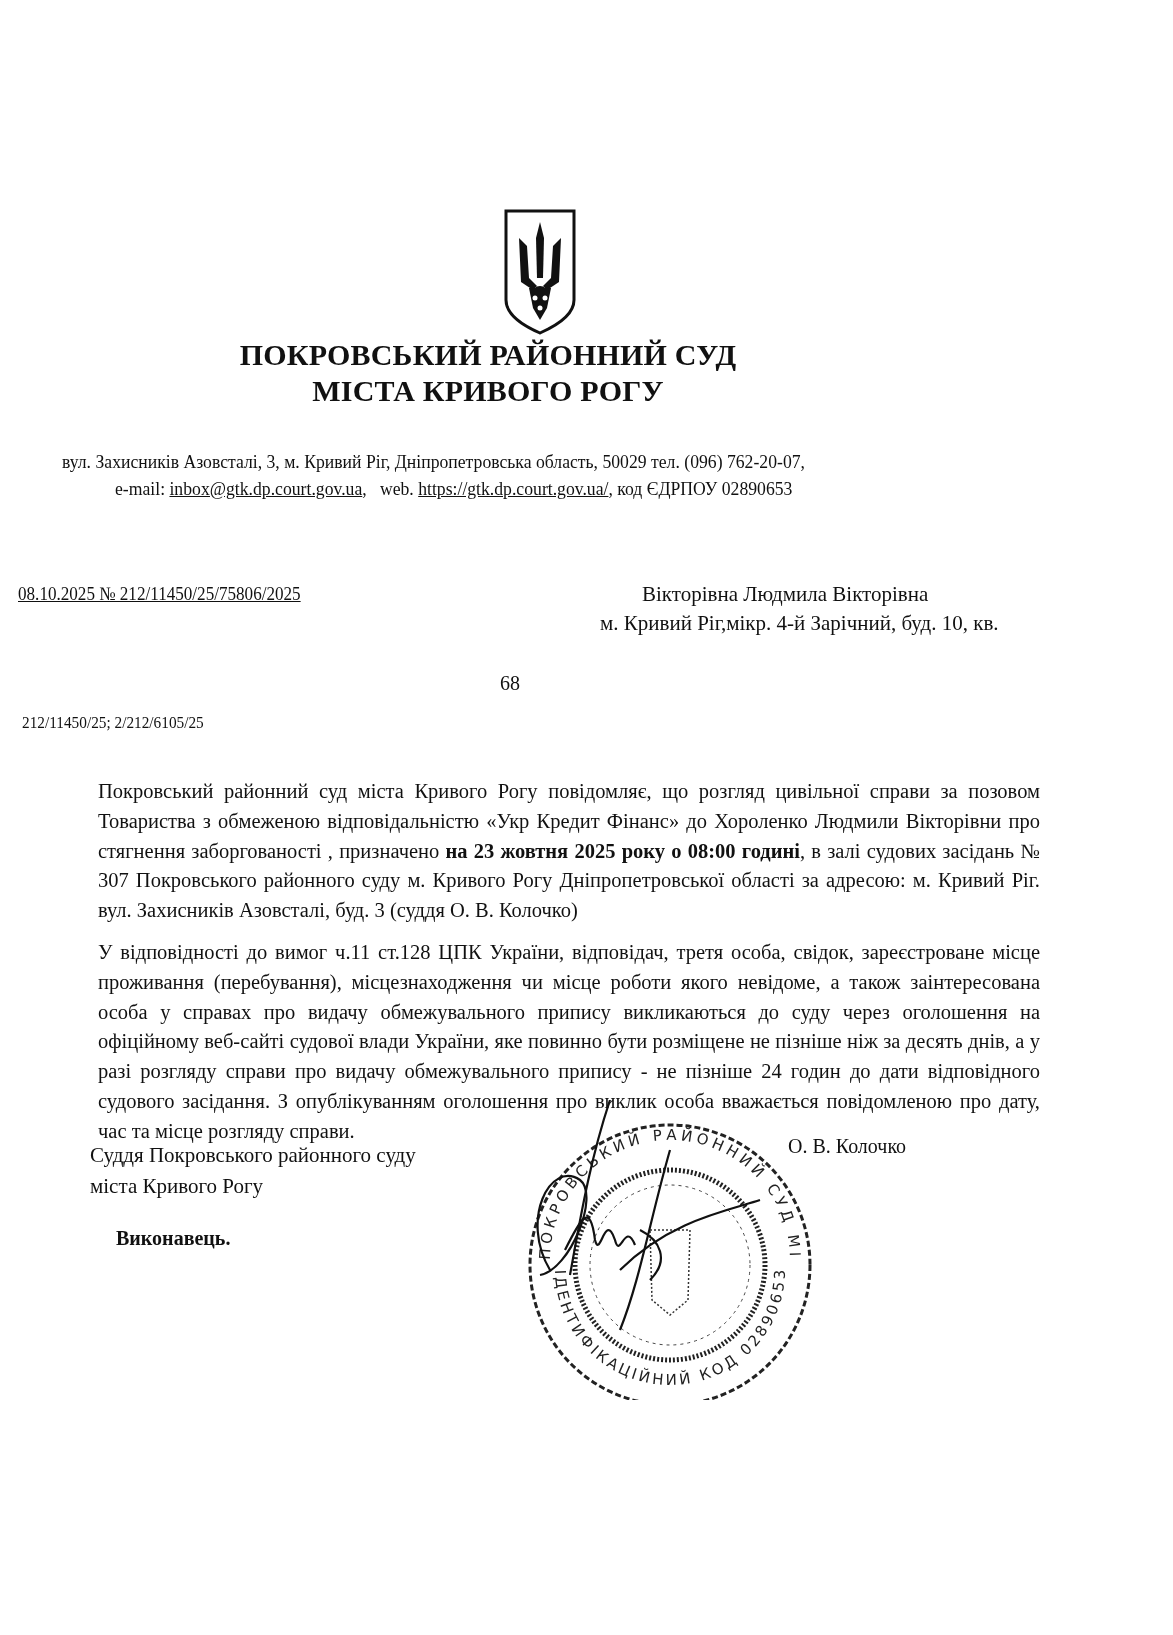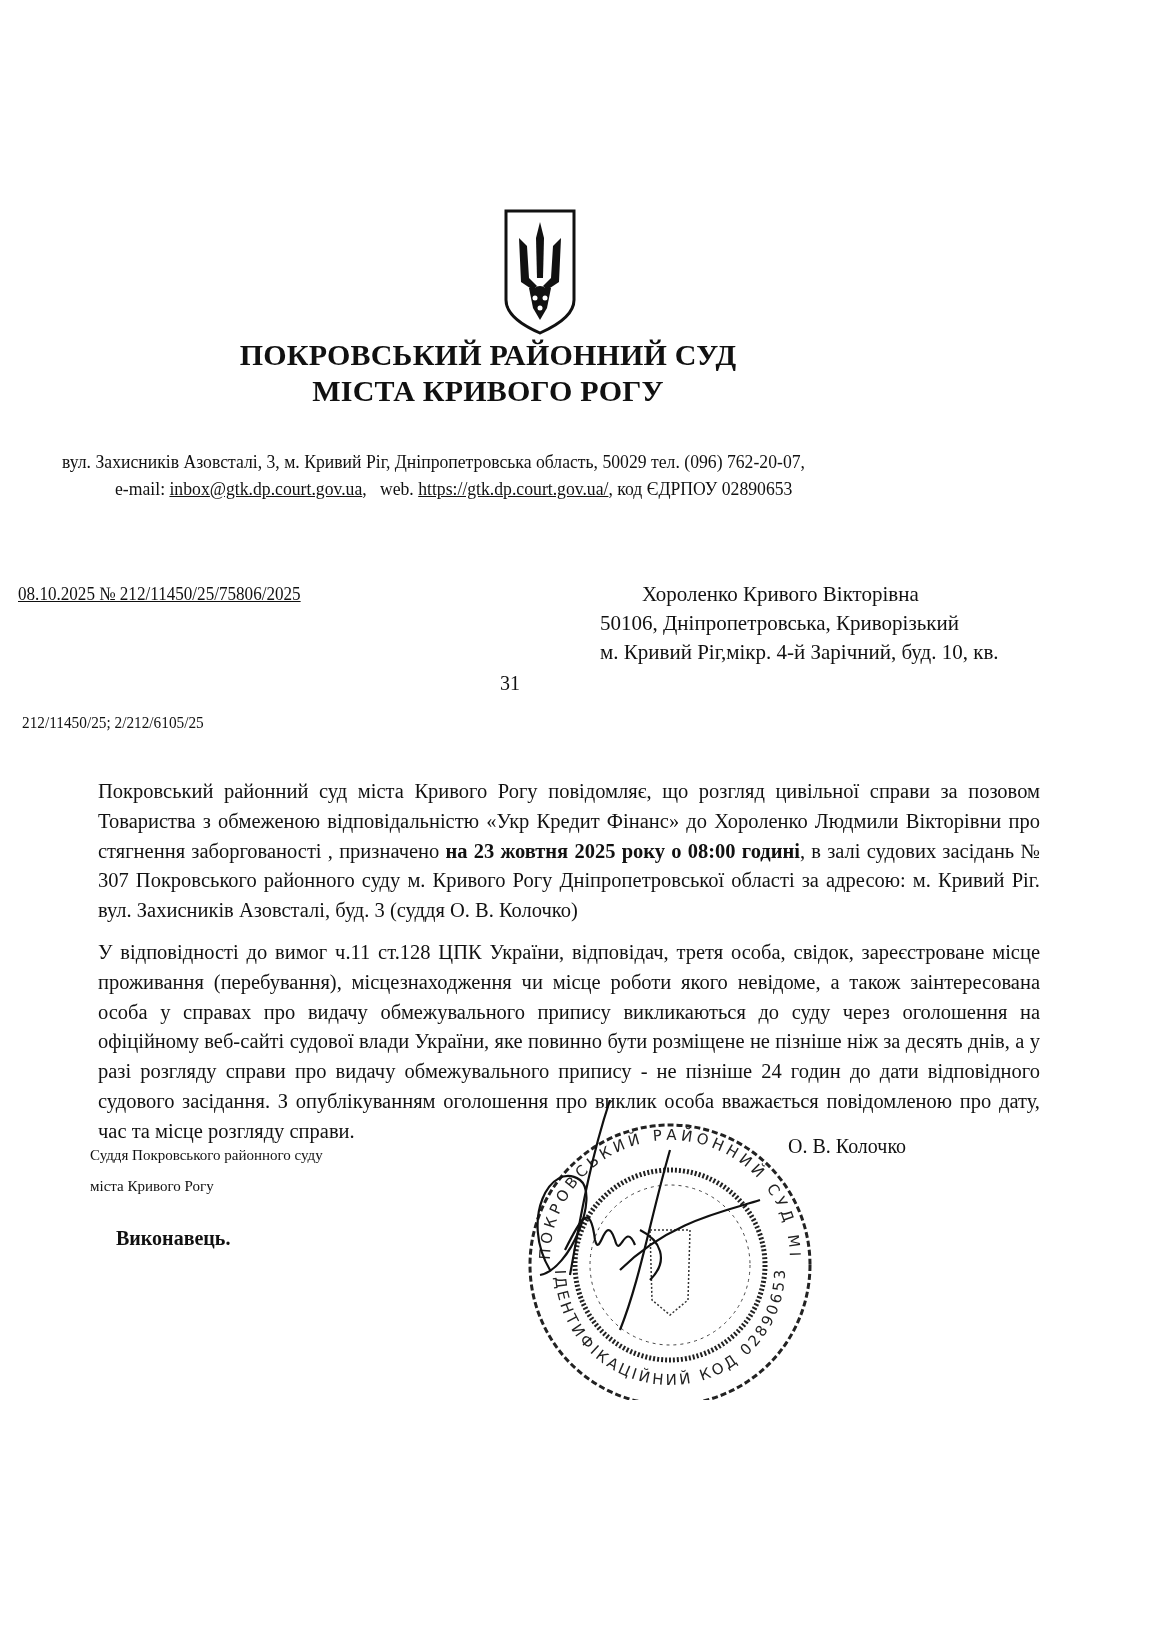--- a/index.html
+++ b/index.html
@@ -15,21 +15,21 @@
     .u { text-decoration: underline; }
     .refline { left: 18px; top: 583px; font-size: 19px; text-decoration: underline; transform: scaleX(0.9); transform-origin: left; }
     .recipient { left: 600px; top: 580px; font-size: 21px; line-height: 29px; }
     .recipient div { white-space: nowrap; }
     .r1 { padding-left: 42px; }
     .aptnum { left: 500px; top: 672px; font-size: 20px; }
     .cases { left: 22px; top: 713px; font-size: 17px; transform: scaleX(0.9); transform-origin: left; }
     .body { left: 86px; top: 765px; width: 966px; font-size: 20.5px; line-height: 29.8px; text-align: justify; transform: scaleX(1); }
     .body p { margin: 12px; text-indent: 0; }
     .p-wrap { text-indent: 32px; }
-    .sign-pos { left: 90px; top: 1140px; font-size: 15px; line-height: 31px; }
+    .sign-pos { left: 90px; top: 1140px; font-size: 21px; line-height: 31px; }
     .executor { left: 90px; top: 1227px; font-size: 20px; font-weight: bold; margin-left: 26px; }
     .judge-name { left: 788px; top: 1135px; font-size: 20px; }
     .stamp { left: 510px; top: 1100px; width: 320px; height: 300px; }
   </style>
 </head>
 <body>
 
 <div class="abs emblem">
   <svg width="74" height="128" viewBox="0 0 74 128">
     <path d="M3 3 H71 V92 Q71 110 37 125 Q3 110 3 92 Z" fill="none" stroke="#111" stroke-width="3"></path>
@@ -51,25 +51,24 @@
 <div class="abs contacts contacts2">
   <span>e-mail:</span>
   <span class="u">inbox@gtk.dp.court.gov.ua</span>,&nbsp;&nbsp;
   <span>web.</span>
   <span class="u">https://gtk.dp.court.gov.ua/</span><span>, код ЄДРПОУ 02890653</span>
 </div>
 
 <div class="abs refline">08.10.2025 № 212/11450/25/75806/2025</div>
 
 <div class="abs recipient">
-  <div class="r1">Хороленко Кривого Вікторівна</div>
-  <div>50106,  Дніпропетровська,  Криворізький</div>
+  <div class="r1">Вікторівна Людмила Вікторівна</div>
   <div>м. Кривий Ріг,мікр. 4-й Зарічний, буд. 10, кв.</div>
 </div>
-<div class="abs aptnum">31</div>
+<div class="abs aptnum">68</div>
 
 <div class="abs cases">212/11450/25; 2/212/6105/25</div>
 
 <div class="abs body">
   <p class="p-wrap"><span>Покровський районний суд міста Кривого Рогу  повідомляє, що розгляд цивільної справи за позовом Товариства з обмеженою відповідальністю «Укр Кредит Фінанс» до Хороленко Людмили Вікторівни про стягнення заборгованості , призначено  </span><b>на 23 жовтня 2025 року о 08:00 годині</b><span>, в залі судових засідань № 307 Покровського  районного суду м. Кривого Рогу Дніпропетровської області за адресою: м. Кривий Ріг. вул. Захисників Азовсталі,  буд. 3 (суддя  О. В.  Колочко)</span></p>
   <p class="p-wrap">У відповідності до вимог ч.11 ст.128 ЦПК України, відповідач, третя особа, свідок, зареєстроване місце проживання (перебування), місцезнаходження чи місце роботи якого невідоме, а також заінтересована особа у справах про видачу обмежувального припису викликаються до суду через оголошення на офіційному веб-сайті судової влади України, яке повинно бути розміщене не пізніше ніж за десять днів, а у разі розгляду справи про видачу обмежувального припису - не пізніше 24 годин до дати відповідного судового засідання. З опублікуванням оголошення про виклик особа вважається повідомленою про дату, час та місце розгляду справи.</p>
 </div>
 
 <div class="abs sign-pos">
   <div>Суддя  Покровського районного суду</div>

